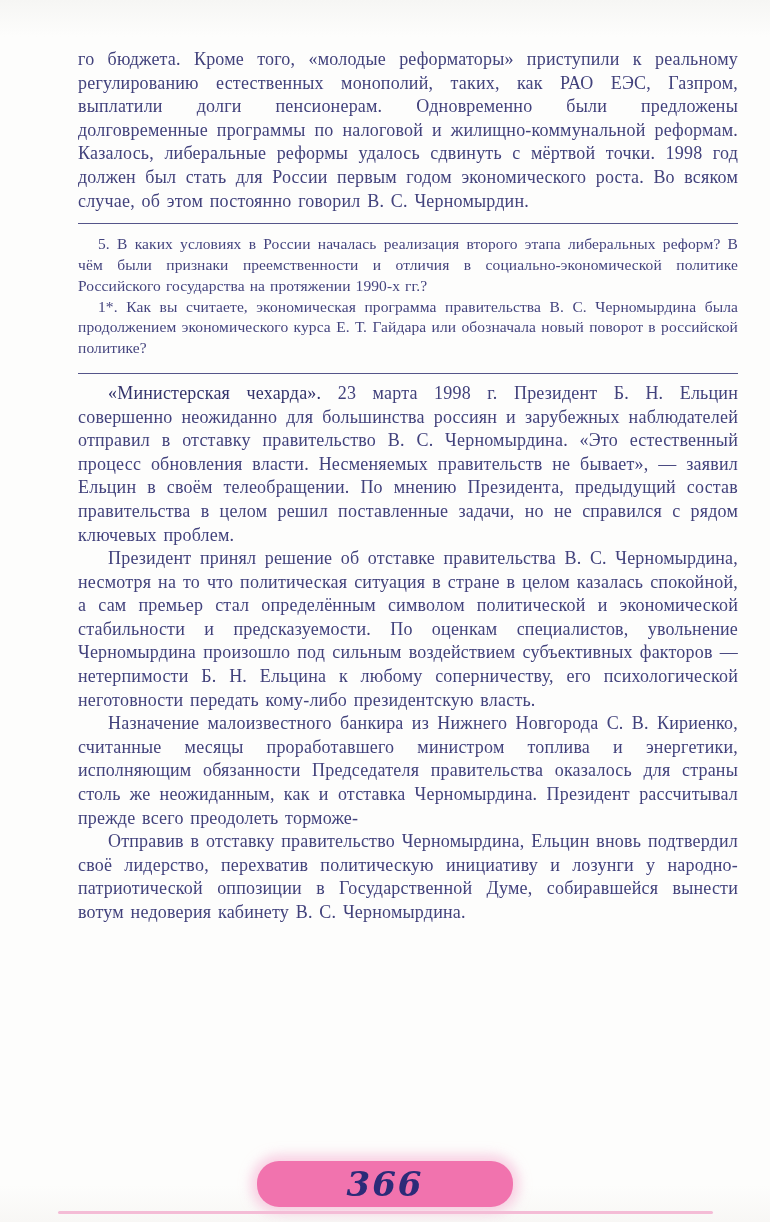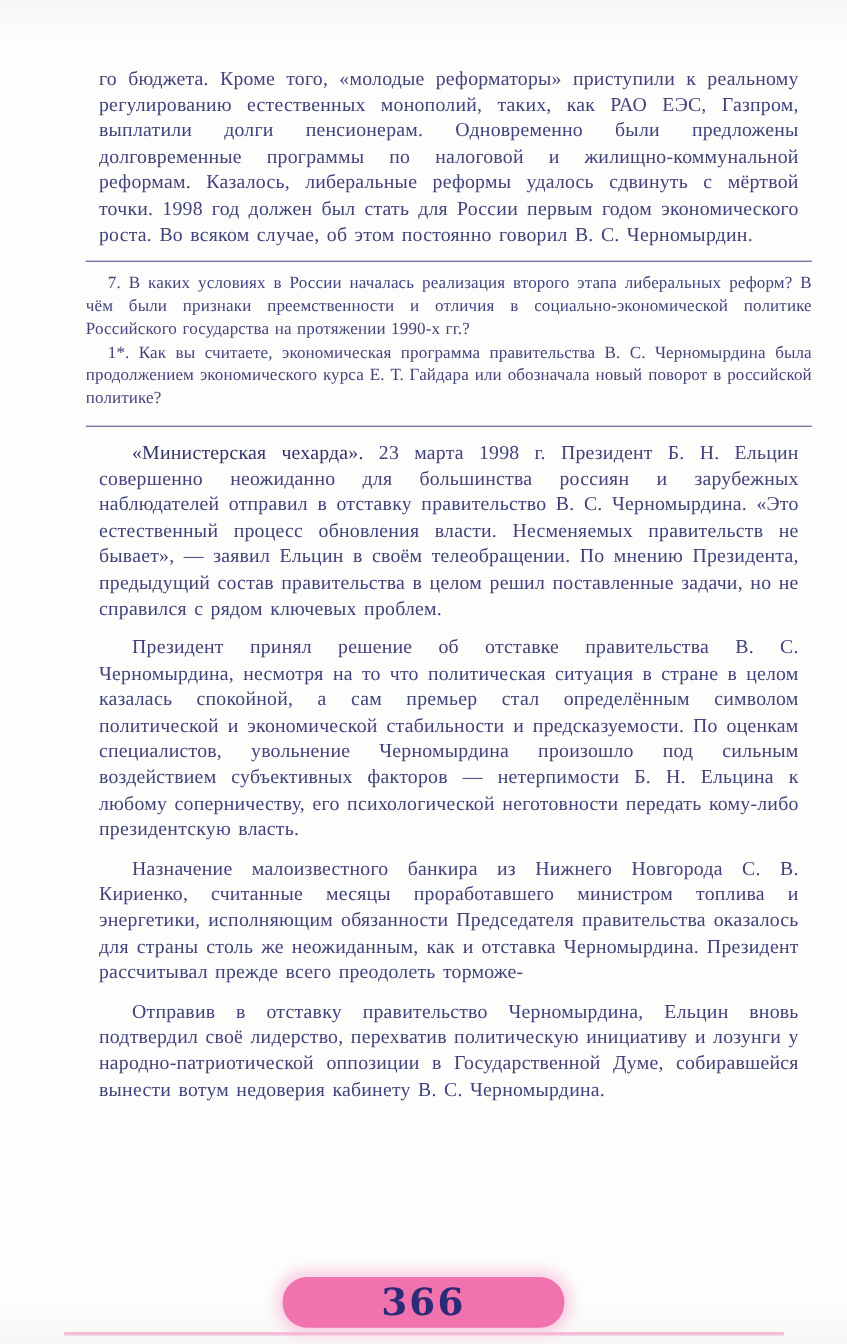--- a/index.html
+++ b/index.html
@@ -20,21 +20,21 @@
     background: linear-gradient(180deg, #f6f6f4 0%, #fdfdfc 3%, #fdfdfc 97%, #f8f7f5 100%);
   }
   .content {
     position: absolute;
     top: 48px;
     left: 78px;
     width: 660px;
     color: #42427c;
   }
   .body-text {
-    margin: 12px;
+    margin: 0;
     font-size: 18px;
     line-height: 23.6px;
     text-align: justify;
     text-indent: 30px;
     letter-spacing: 0.2px;
     word-spacing: 2px;
   }
   .body-text.no-indent {
     text-indent: 0;
   }
@@ -69,20 +69,21 @@
   .page-number-pill {
     width: 256px;
     height: 46px;
     margin: 0 auto;
     background: #f173ae;
     border-radius: 22px;
     box-shadow: 0 0 12px 6px rgba(244, 170, 205, 0.55);
     display: flex;
     align-items: center;
     justify-content: center;
+    font-style: italic;
   }
   .page-number {
     font-size: 34px;
     font-weight: bold;
     letter-spacing: 2px;
     color: #2b2b78;
     font-family: "DejaVu Serif", serif;
   }
   .footer-line {
     margin: 4px auto 0 auto;
@@ -97,21 +98,21 @@
 
 <div class="page">
 
   <div class="content">
 
     <p class="body-text no-indent">го бюджета. Кроме того, «молодые реформаторы» приступили к реальному регулированию естественных монополий, таких, как РАО ЕЭС, Газпром, выплатили долги пенсионерам. Одновременно были предложены долговременные программы по налоговой и жилищно-коммунальной реформам. Казалось, либеральные реформы удалось сдвинуть с мёртвой точки. 1998 год должен был стать для России первым годом экономического роста. Во всяком случае, об этом постоянно говорил В. С. Черномырдин.</p>
 
     <div class="rule"></div>
 
     <div class="questions">
-      <p class="q">7. В каких условиях в России началась реализация второго этапа либеральных реформ? В чём были признаки преемственности и отличия в социально-экономической политике Российского государства на протяжении 1990-х гг.?</p>
+      <p class="q">5. В каких условиях в России началась реализация второго этапа либеральных реформ? В чём были признаки преемственности и отличия в социально-экономической политике Российского государства на протяжении 1990-х гг.?</p>
       <p class="q">1*. Как вы считаете, экономическая программа правительства В. С. Черномырдина была продолжением экономического курса Е. Т. Гайдара или обозначала новый поворот в российской политике?</p>
     </div>
 
     <div class="rule"></div>
 
     <p class="body-text"><span class="section-heading">«Министерская чехарда».</span><span> 23 марта 1998 г. Президент Б. Н. Ельцин совершенно неожиданно для большинства россиян и зарубежных наблюдателей отправил в отставку правительство В. С. Черномырдина. «Это естественный процесс обновления власти. Несменяемых правительств не бывает», — заявил Ельцин в своём телеобращении. По мнению Президента, предыдущий состав правительства в целом решил поставленные задачи, но не справился с рядом ключевых проблем.</span></p>
 
     <p class="body-text">Президент принял решение об отставке правительства В. С. Черномырдина, несмотря на то что политическая ситуация в стране в целом казалась спокойной, а сам премьер стал определённым символом политической и экономической стабильности и предсказуемости. По оценкам специалистов, увольнение Черномырдина произошло под сильным воздействием субъективных факторов — нетерпимости Б. Н. Ельцина к любому соперничеству, его психологической неготовности передать кому-либо президентскую власть.</p>
 
     <p class="body-text">Назначение малоизвестного банкира из Нижнего Новгорода С. В. Кириенко, считанные месяцы проработавшего министром топлива и энергетики, исполняющим обязанности Председателя правительства оказалось для страны столь же неожиданным, как и отставка Черномырдина. Президент рассчитывал прежде всего преодолеть торможе-</p>

